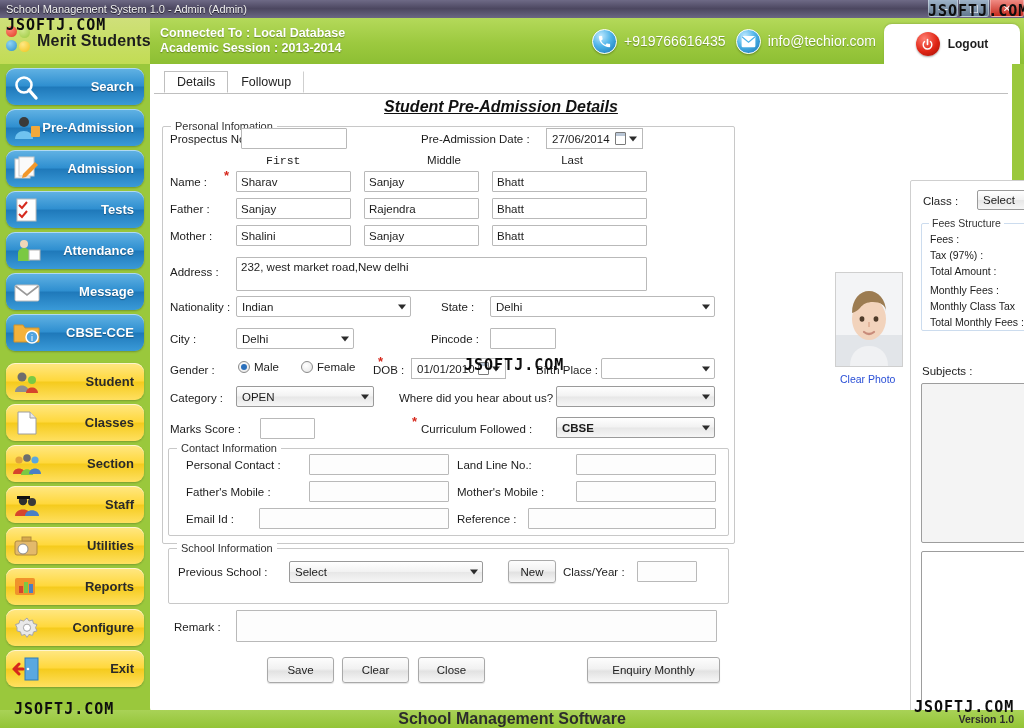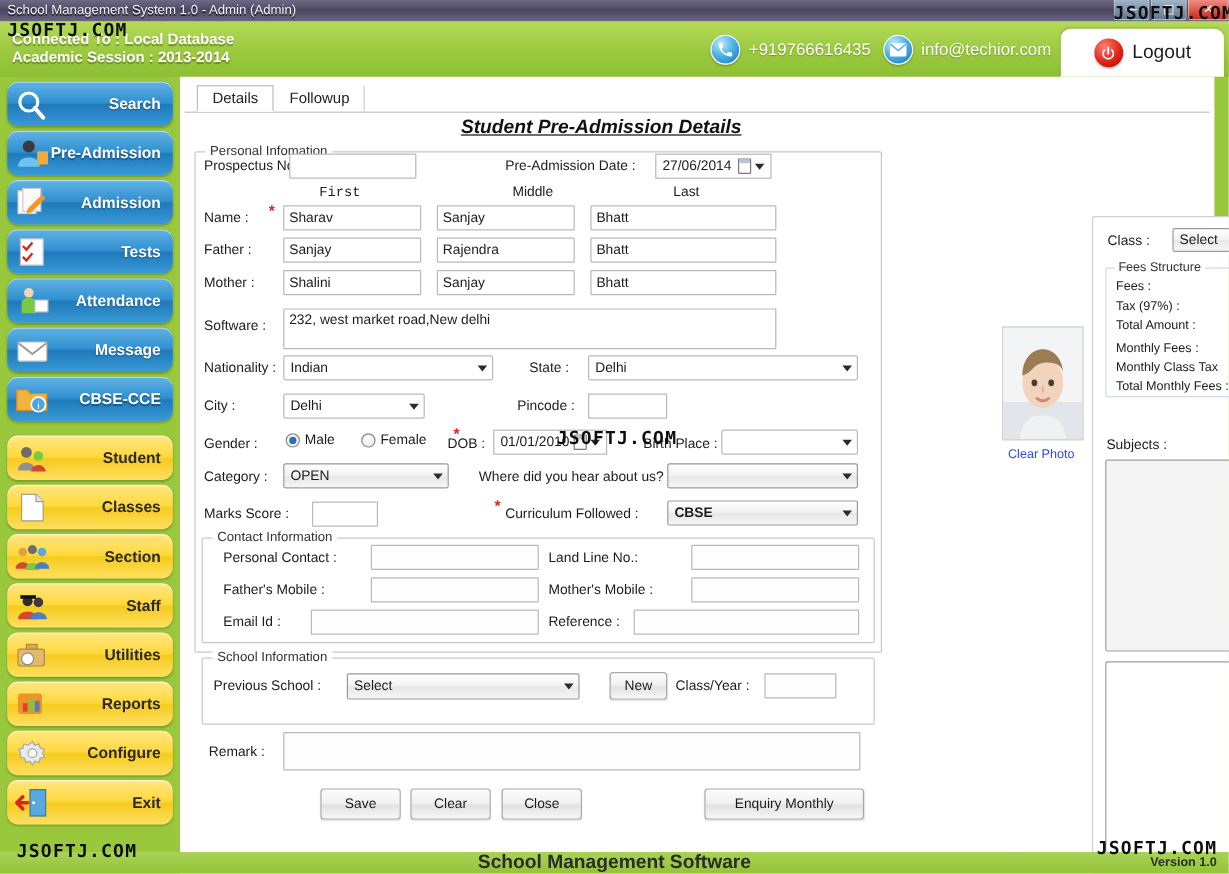--- a/index.html
+++ b/index.html
@@ -74,21 +74,21 @@
     box-shadow:0 1px 2px rgba(0,0,0,.3);
   }
   .circ-icon svg{ display:block; }
 
   #logout-tab{
     width:136px; height:40px; margin-right:4px; align-self:flex-end;
     background:#ffffff; border-radius:8px 8px 0 0;
     display:flex; align-items:center; justify-content:center; gap:8px;
     box-shadow:0 -1px 2px rgba(0,0,0,.12);
   }
-  #logout-tab .lo-txt{ font-size:16px; font-weight:normal; color:#1d1d1d; }
+  #logout-tab .lo-txt{ font-size:12px; font-weight:bold; color:#1d1d1d; }
   .power-icon{
     width:24px; height:24px; border-radius:50%;
     background:radial-gradient(circle at 35% 28%,#ff7f72 0%,#e02515 55%,#9c0d04 100%);
     display:flex; align-items:center; justify-content:center;
     box-shadow:0 1px 2px rgba(0,0,0,.35);
   }
 
   
   #sidebar{
     position:absolute; left:0; top:46px; width:150px; height:664px;
@@ -281,20 +281,29 @@
   <div id="win-controls">
     <div class="win-btn min">—</div>
     <div class="win-btn max">□</div>
     <div class="win-btn close">✕</div>
   </div>
 </div>
 
 <div id="app">
 
   <div id="topbar">
+    <div id="logo-block">
+      <span id="logo-dots">
+        <i class="d1"></i>
+          <i class="d2"></i>
+          <i class="d3"></i>
+          <i class="d4"></i>
+      </span>
+      <span id="logo-text">Merit Students</span>
+    </div>
 
     <div id="conn-block">
       <div>Connected To : Local Database</div>
       <div>Academic Session : 2013-2014</div>
     </div>
 
     <div id="contact-block">
       <div class="contact-item">
         <span class="circ-icon">
           <svg width="15" height="15" viewBox="0 0 24 24">
@@ -537,21 +546,21 @@
       <span class="lbl-s" style="left:14px; top:107px;">Father :</span>
       <div class="tf" style="left:80px; top:102px; width:115px;">Sanjay</div>
       <div class="tf" style="left:208px; top:102px; width:115px;">Rajendra</div>
       <div class="tf" style="left:336px; top:102px; width:155px;">Bhatt</div>
 
       <span class="lbl-s" style="left:14px; top:134px;">Mother :</span>
       <div class="tf" style="left:80px; top:129px; width:115px;">Shalini</div>
       <div class="tf" style="left:208px; top:129px; width:115px;">Sanjay</div>
       <div class="tf" style="left:336px; top:129px; width:155px;">Bhatt</div>
 
-      <span class="lbl-s" style="left:14px; top:170px;">Software :</span>
+      <span class="lbl-s" style="left:14px; top:170px;">Address :</span>
       <div class="tf multi" style="left:80px; top:161px; width:411px; height:34px;">232, west market road,New delhi</div>
 
       <div id="photo">
         <svg width="66" height="93" viewBox="0 0 66 93">
           <rect width="66" height="93" fill="#f3f4f6"></rect>
           <rect x="0" y="62" width="66" height="31" fill="#e2e5e9"></rect>
           <path d="M14 93c0-13 8-20 19-20s19 7 19 20z" fill="#f0f1f3"></path>
           <ellipse cx="33" cy="46" rx="17" ry="21" fill="#f2d3bc"></ellipse>
           <path d="M16 40c0-14 8-22 17-22s17 8 17 21c0-7-6-10-13-10-6 0-10 2-13 6-3 3-5 4-8 5z" fill="#9c7c52"></path>
           <ellipse cx="26" cy="46" rx="2.4" ry="2.8" fill="#4e3b2a"></ellipse>

